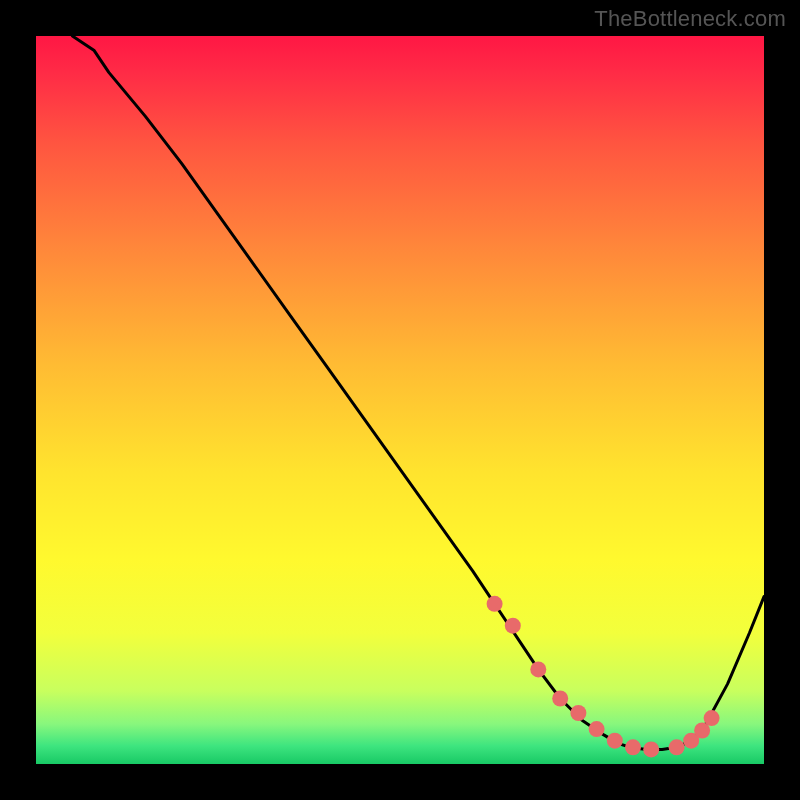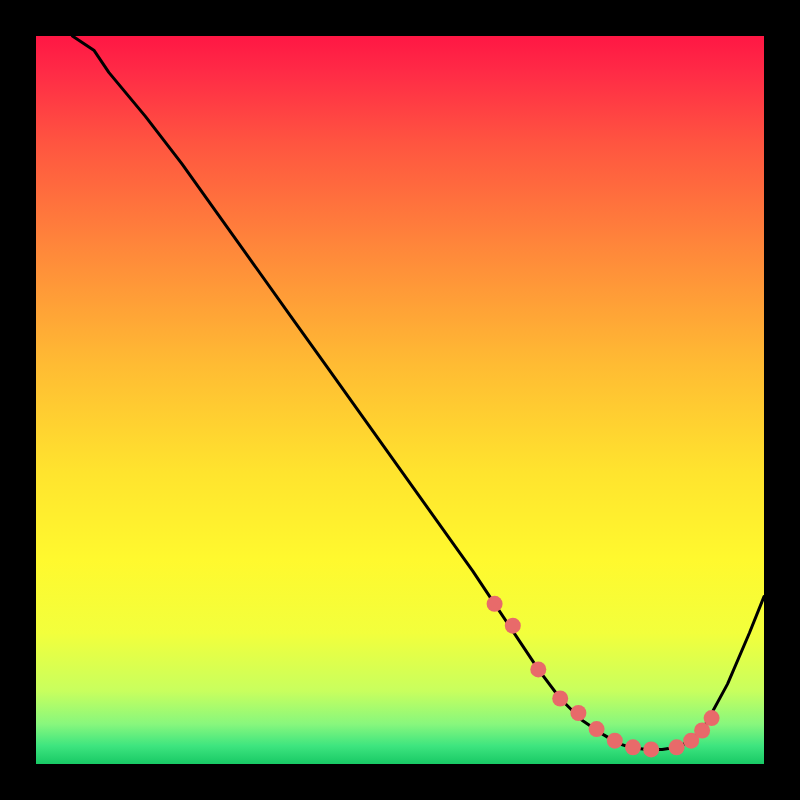--- a/index.html
+++ b/index.html
@@ -40,20 +40,21 @@
   .plot svg {
     display: block;
     width: 728px;
     height: 728px;
   }
 </style>
 </head>
 <body>
 
 <div class="frame">
+  <div class="watermark">TheBottleneck.com</div>
   <div class="plot">
     <svg viewBox="0 0 728 728" preserveAspectRatio="none">
       <defs>
         <linearGradient id="bg-grad" x1="0" y1="0" x2="0" y2="1">
             <stop offset="0%" stop-color="#ff1744"></stop>
             <stop offset="5%" stop-color="#ff2b46"></stop>
             <stop offset="15%" stop-color="#ff5640"></stop>
             <stop offset="30%" stop-color="#ff8a3a"></stop>
             <stop offset="45%" stop-color="#ffbb33"></stop>
             <stop offset="60%" stop-color="#ffe42e"></stop>

